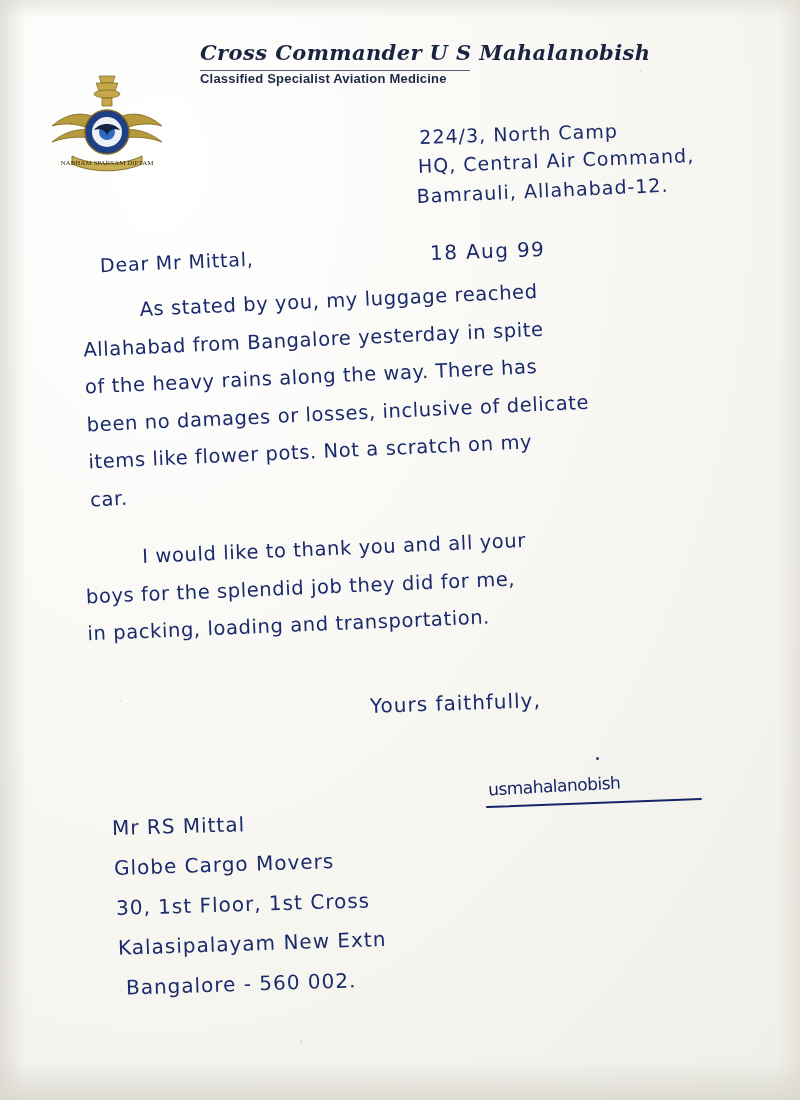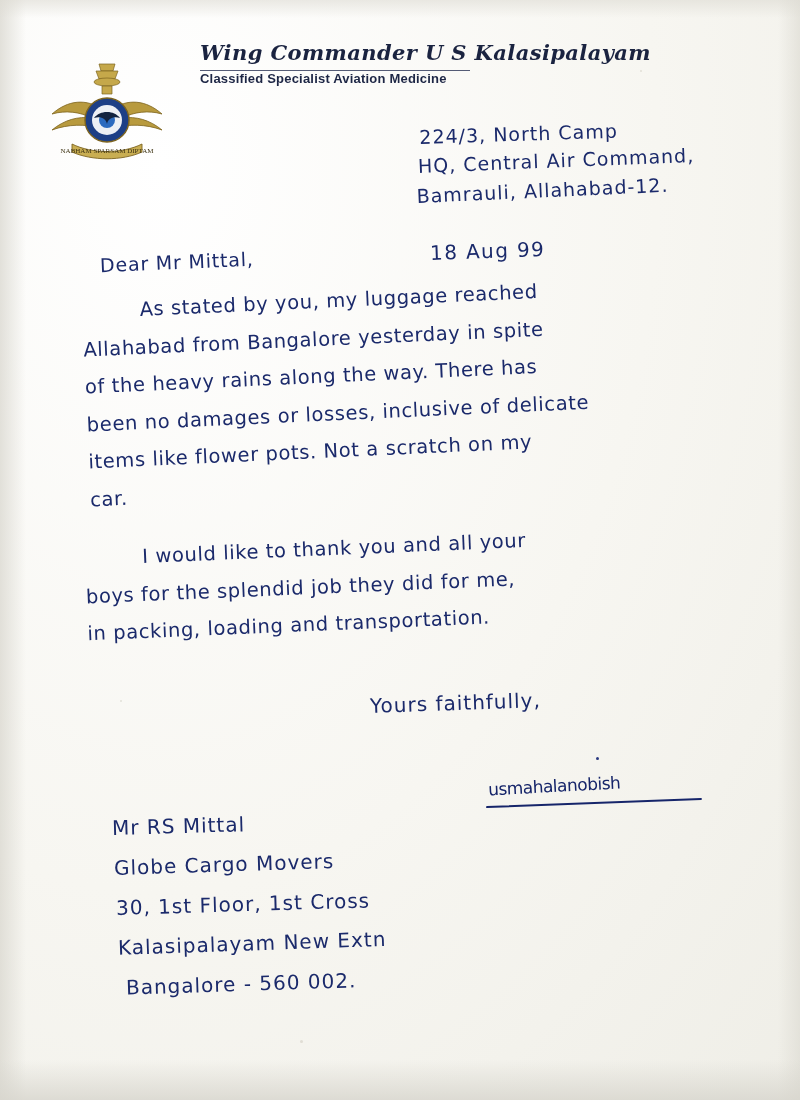--- a/index.html
+++ b/index.html
@@ -57,21 +57,21 @@
     position: absolute;
     border-radius: 50%;
     background: #b9b5a6;
     opacity: .35;
   }
 
   
   .crest {
     position: absolute;
     left: 42px;
-    top: 58px;
+    top: 70px;
     width: 130px;
     height: 105px;
   }
   .crest svg { display: block; }
 
   .letterhead {
     position: absolute;
     left: 200px;
     top: 40px;
     width: 420px;
@@ -257,21 +257,21 @@
       <path d="M52 60 C58 52 72 52 78 60 C72 58 66 60 65 66 C64 60 58 58 52 60 Z" fill="#13233f"></path>
 
       <g>
         <path d="M30 86 C50 96 80 96 100 86 L100 94 C80 103 50 103 30 94 Z" fill="#c9ae52" stroke="#7d6420" stroke-width="0.9"></path>
         <text x="65" y="95" font-size="7" font-family="Liberation Serif, serif" fill="#3d3212" text-anchor="middle">NABHAM SPARSAM DIPTAM</text>
       </g>
     </svg>
   </div>
 
   <div class="letterhead">
-    <div class="lh-name">Wing Commander U S Kalasipalayam</div>
+    <div class="lh-name">Cross Commander U S Mahalanobish</div>
     <div class="lh-rule"></div>
     <div class="lh-sub">Classified Specialist Aviation Medicine</div>
   </div>
 
   <div class="hw addr-block">
     <span class="l">224/3, North Camp</span>
     <span class="l">HQ, Central Air Command,</span>
     <span class="l">Bamrauli, Allahabad-12.</span>
   </div>
 

